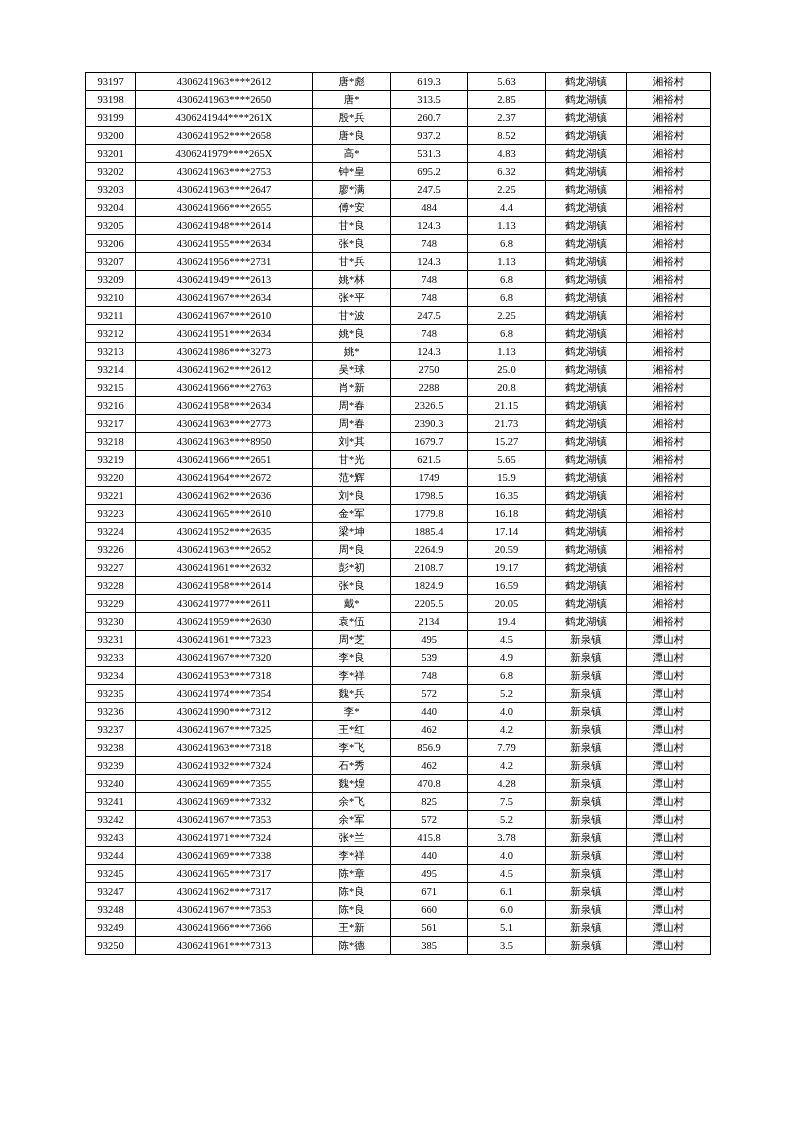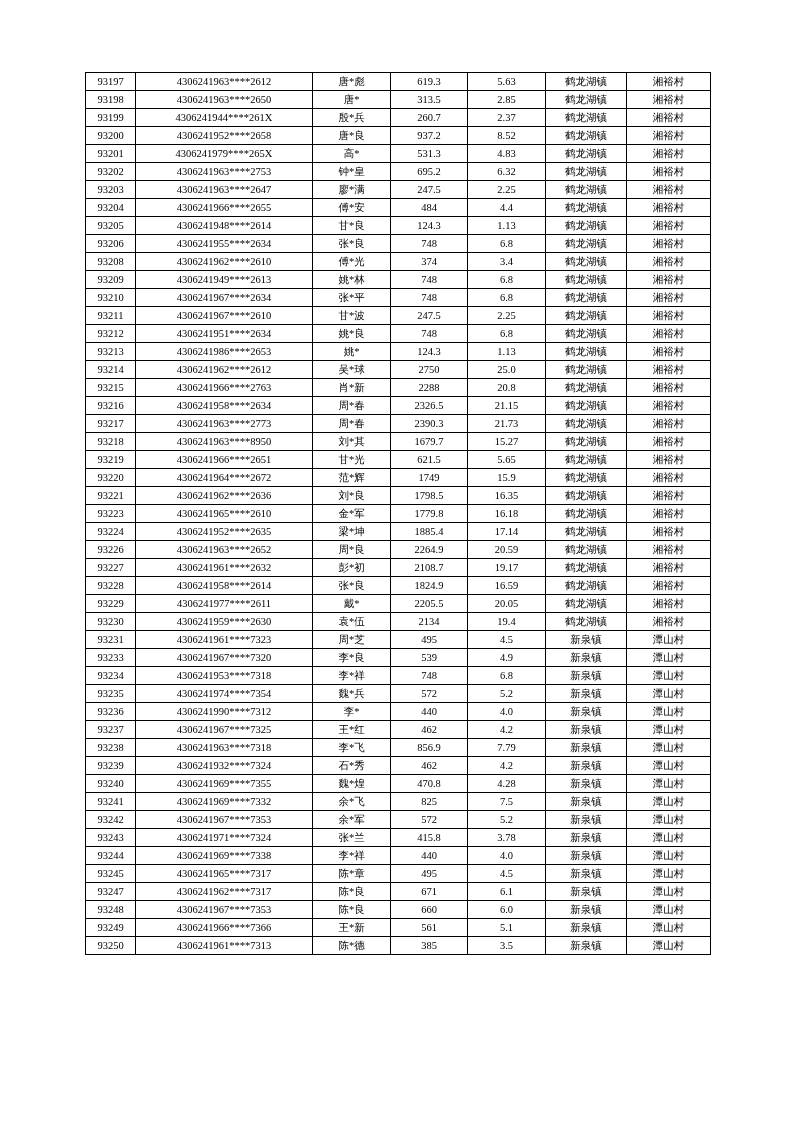--- a/index.html
+++ b/index.html
@@ -140,25 +140,25 @@
         <tr>
           <td>93206</td>
           <td>4306241955****2634</td>
           <td>张*良</td>
           <td>748</td>
           <td>6.8</td>
           <td>鹤龙湖镇</td>
           <td>湘裕村</td>
         </tr>
         <tr>
-          <td>93208</td>
-          <td>4306241962****2610</td>
-          <td>傅*光</td>
-          <td>374</td>
-          <td>3.4</td>
+          <td>93207</td>
+          <td>4306241956****2731</td>
+          <td>甘*兵</td>
+          <td>124.3</td>
+          <td>1.13</td>
           <td>鹤龙湖镇</td>
           <td>湘裕村</td>
         </tr>
         <tr>
           <td>93209</td>
           <td>4306241949****2613</td>
           <td>姚*林</td>
           <td>748</td>
           <td>6.8</td>
           <td>鹤龙湖镇</td>
@@ -186,21 +186,21 @@
           <td>93212</td>
           <td>4306241951****2634</td>
           <td>姚*良</td>
           <td>748</td>
           <td>6.8</td>
           <td>鹤龙湖镇</td>
           <td>湘裕村</td>
         </tr>
         <tr>
           <td>93213</td>
-          <td>4306241986****2653</td>
+          <td>4306241986****3273</td>
           <td>姚*</td>
           <td>124.3</td>
           <td>1.13</td>
           <td>鹤龙湖镇</td>
           <td>湘裕村</td>
         </tr>
         <tr>
           <td>93214</td>
           <td>4306241962****2612</td>
           <td>吴*球</td>

